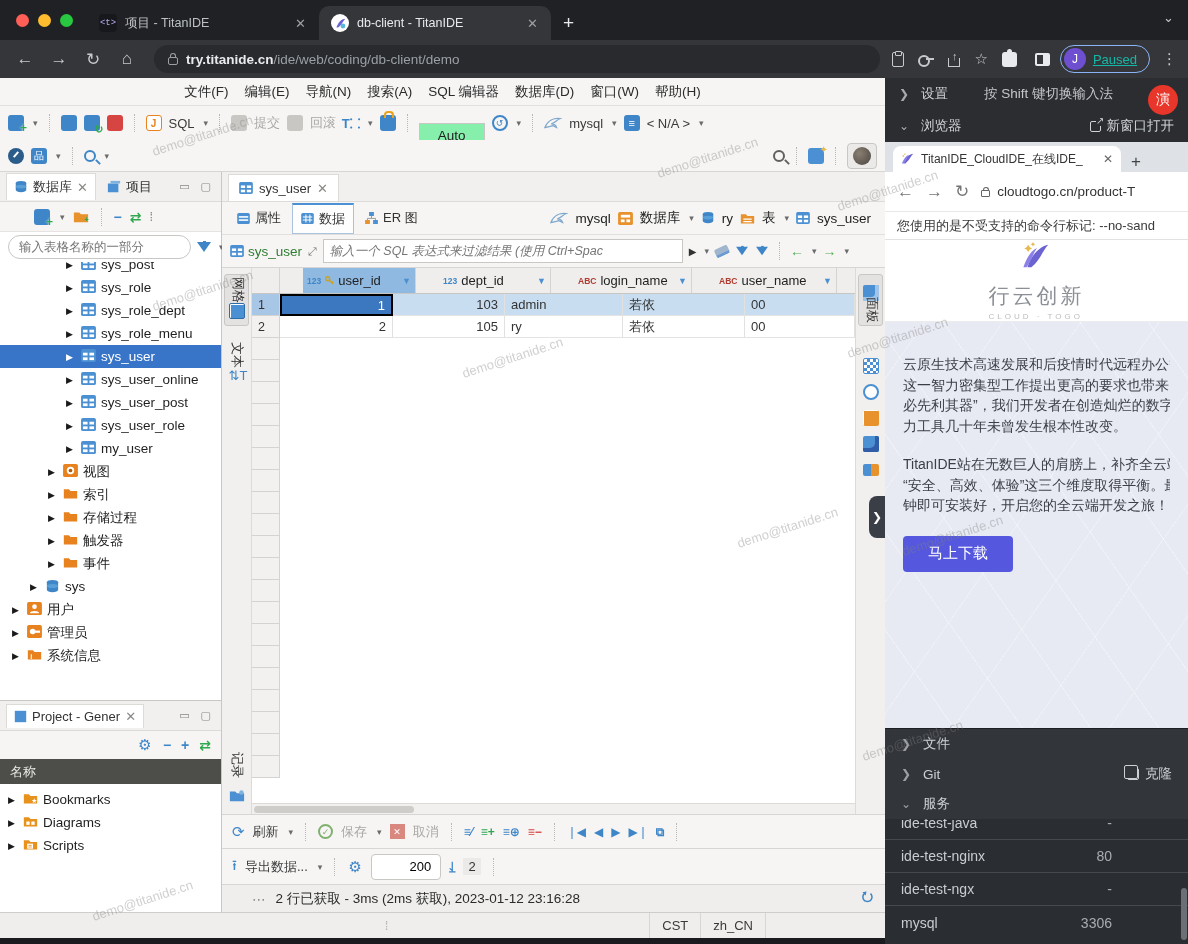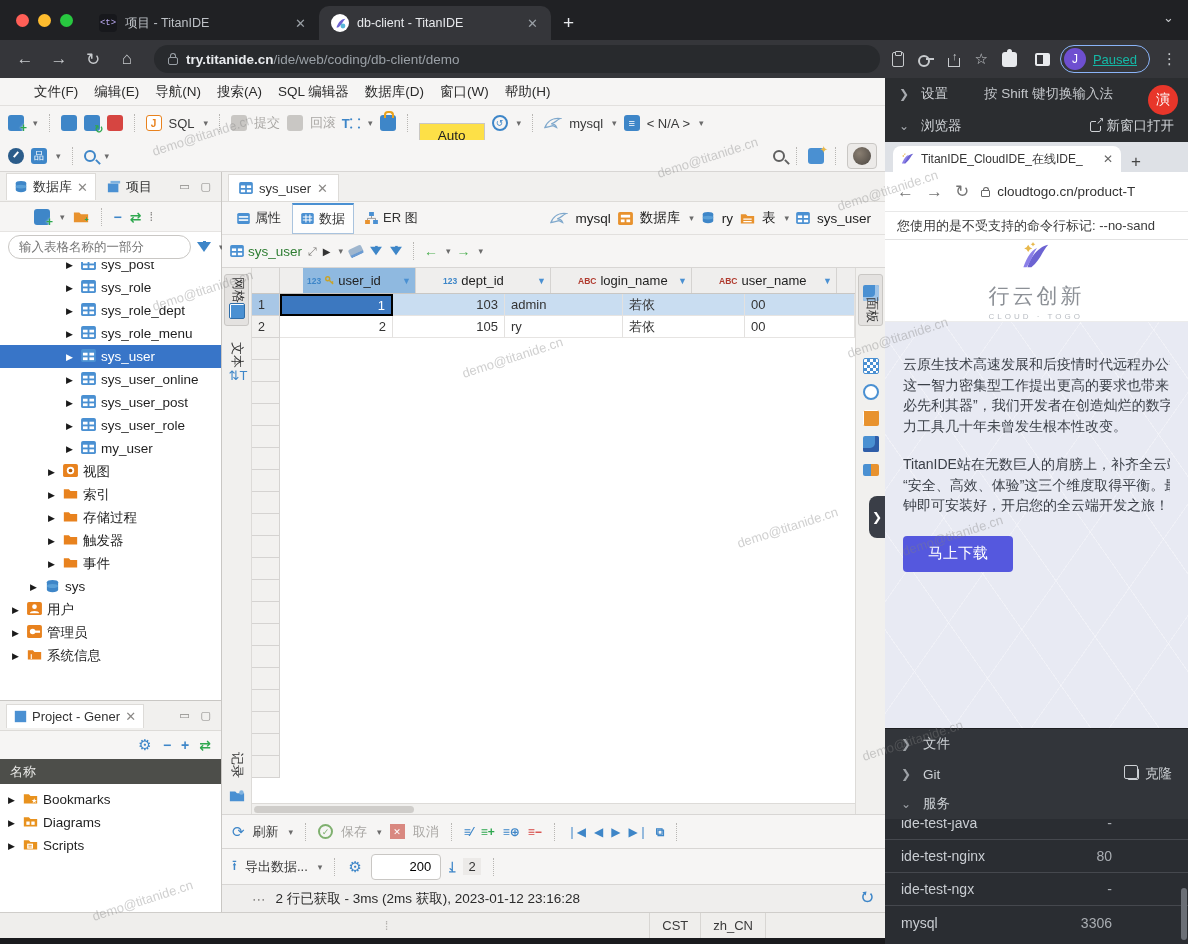--- a/index.html
+++ b/index.html
@@ -45,21 +45,21 @@
   .sidepanel-ic { width:15px; height:13px; border:2px solid #E8EAED; border-radius:2px; position:relative; }
   .sidepanel-ic:before { content:""; position:absolute; right:0; top:0; width:5px; height:100%; background:#E8EAED; }
   .profile-pill { display:flex; align-items:center; gap:7px; border:1px solid #8AB4F8; border-radius:15px; padding:2px 12px 2px 3px; margin-left:6px;}
   .avatar-j { width:22px; height:22px; border-radius:50%; background:#6E4FD0; color:#fff; display:flex; align-items:center; justify-content:center; font-size:12px; }
   .paused-txt { color:#14b8a6; font-size:13px;text-decoration:underline; }
   .dots3 { color:#C7CACD; font-size:15px; letter-spacing:1px; margin-left:8px; }
   
   .mainrow { display:flex; height:866px; }
   .ide { width:885px; display:flex; flex-direction:column; background:#F7F6F5; }
   
-  .menubar { height:28px; display:flex; align-items:center; gap:16px; padding:0 34px; background:#F6F5F4; border-bottom:1px solid #E2E0DE; font-size:13.5px; color:#2B2B2B;}
+  .menubar { height:28px; display:flex; align-items:center; gap:16px; padding:0 34px; background:#F6F5F4; border-bottom:1px solid #E2E0DE; font-size:13.5px; color:#2B2B2B;justify-content:center;}
   
   .tb { display:flex; align-items:center; background:#F6F5F4; }
   .tb1 { height:34px; padding:0 8px; gap:7px; }
   .tb2 { height:32px; padding:0 8px; gap:7px; border-bottom:1px solid #D8D6D4;}
   .sep { width:1px; height:18px; border-left:1px dotted #B9B7B4; margin:0 4px; }
   .tbtxt { color:#3A3A3A; font-size:13px; }
   .tbtxt.dis { color:#A9A7A4; }
   .dd { font-size:9px; color:#6B6B6B; margin-left:2px; }
   .ic { width:16px; height:16px; display:inline-flex; align-items:center; justify-content:center; border-radius:3px; font-size:11px; color:#fff; position:relative; }
   .ic.plug { background:#3E86C8; } .ic.plug:after{content:"+"; position:absolute; right:-3px; bottom:-4px; color:#2FA84F; font-weight:bold; font-size:12px; text-shadow:0 0 2px #fff;}
@@ -71,21 +71,21 @@
   .ic.filterT { background:transparent; color:#3E86C8; font-weight:bold; font-size:13px; }
   .ic.lockb { background:#3E86C8; } .ic.lockb:before{content:""; position:absolute; top:-4px; left:4px; width:6px;height:5px;border:2px solid #E8A21E;border-bottom:none;border-radius:4px 4px 0 0;}
   .ic.hist { background:transparent; border:2px solid #3E86C8; border-radius:50%; color:#3E86C8; font-size:9px;}
   .ic.gauge { background:#2B5C8A; border-radius:50%; } .ic.gauge:before{content:""; position:absolute; left:7px; top:3px; width:2px; height:7px; background:#fff; transform:rotate(40deg);}
   .ic.net { background:#3E86C8; } .ic.net:before{content:"品"; font-size:10px; color:#fff;}
   .ic.tbladd { background:#4a90d2; } .ic.tbladd:after{content:"✦"; position:absolute; right:-4px; top:-4px; color:#E8B84B; font-size:10px;}
   .ic.gear { background:transparent; color:#3E86C8; font-size:15px; }
   .mag { width:12px; height:12px; border:2px solid #3E86C8; border-radius:50%; position:relative; display:inline-block;}
   .mag:after { content:""; position:absolute; left:9px; top:9px; width:6px; height:2px; background:#3E86C8; transform:rotate(45deg); }
   .mag.gray { border-color:#5F5F5F; } .mag.gray:after { background:#5F5F5F; }
-  .autobox { width:66px; height:24px; background:#fde047; border:1px solid #C9C7C4; display:flex; align-items:center; justify-content:center; font-size:13.5px; color:#222;margin-top:24px; }
+  .autobox { width:66px; height:24px; background:#86efac; border:1px solid #C9C7C4; display:flex; align-items:center; justify-content:center; font-size:13.5px; color:#222;margin-top:24px; }
   .dolphin { width:18px; height:14px; display:inline-block; }
   .avatarbox { width:30px; height:26px; background:#ECEAE8; border:1px solid #C9C7C4; border-radius:4px; display:flex; align-items:center; justify-content:center; }
   .avatarbox .ph { width:18px; height:18px; border-radius:50%; background:radial-gradient(circle at 35% 35%, #8A7F72, #4A4540); }
   
   .idebody { flex:1; display:flex; min-height:0; }
   .sidebar { width:222px; border-right:1px solid #C9C7C4; display:flex; flex-direction:column; background:#fff; }
   .sb-tabs { height:30px; background:#F1F0EE; display:flex; align-items:center; padding:0 6px; gap:4px; border-bottom:1px solid #DDDBD8; font-size:13px; }
   .sb-tab { display:flex; align-items:center; gap:5px; padding:4px 7px; }
   .sb-tab.active { background:#fff; border:1px solid #DDDBD8; border-bottom:none; }
   .minmax { margin-left:auto; color:#8A8886; font-size:11px; letter-spacing:4px; }
@@ -662,20 +662,21 @@
               <svg width="14" height="12" viewBox="0 0 16 14">
                   <rect width="16" height="14" rx="2" fill="#4A90D2"></rect>
                   <rect x="2" y="4" width="5" height="3" fill="#fff"></rect>
                   <rect x="9" y="4" width="5" height="3" fill="#fff"></rect>
                   <rect x="2" y="9" width="5" height="3" fill="#fff"></rect>
                   <rect x="9" y="9" width="5" height="3" fill="#fff"></rect>
                 </svg>
               <span>sys_user</span>
             </span>
             <span style="color:#7A7875; font-size:11px">⤢</span>
+            <input class="edf-input" placeholder="输入一个 SQL 表达式来过滤结果 (使用 Ctrl+Spac" style="">
             <span style="color:#333; font-size:10px">▶</span>
             <span class="dd">▾</span>
             <span class="eraser"></span>
             <span class="funnel" style="transform:scale(.85)"></span>
         <span class="funnel" style="transform:scale(.85)"></span>
             <span class="sep"></span>
             <span class="garr">←</span>
               <span class="dd">▾</span>
             <span class="garr">→</span>
               <span class="dd">▾</span>

